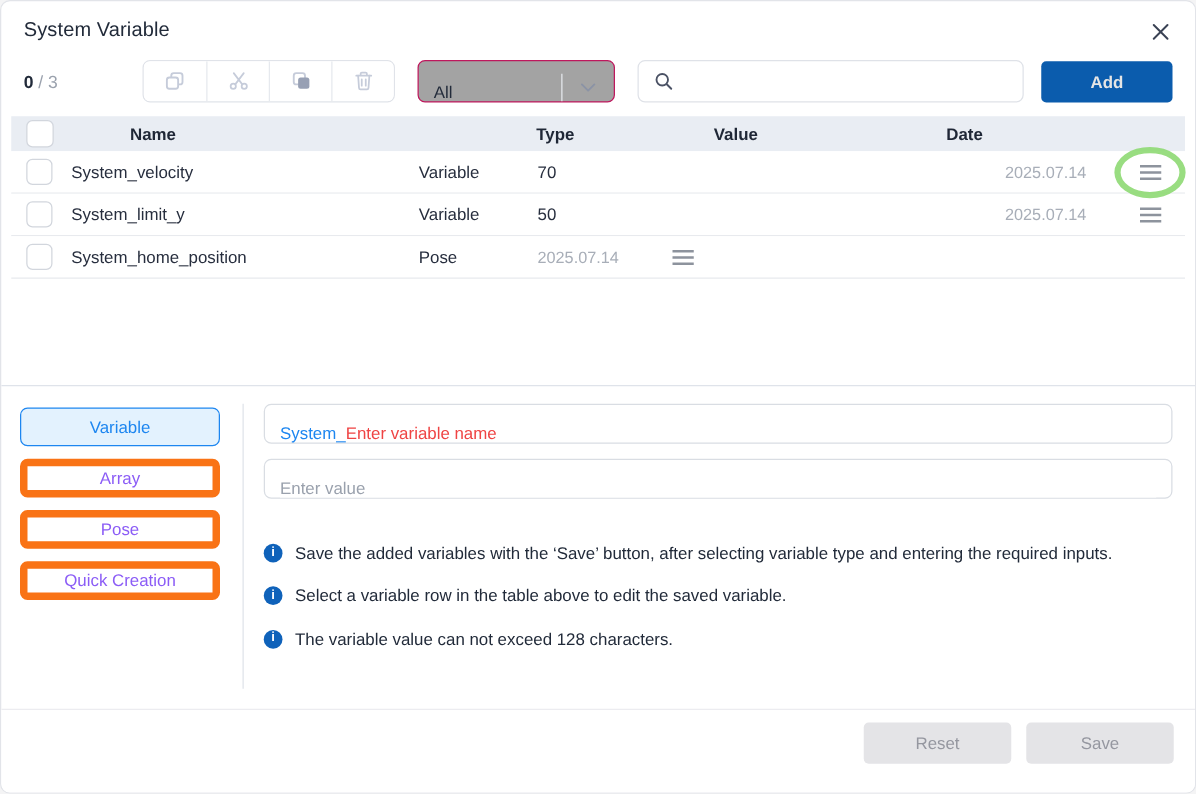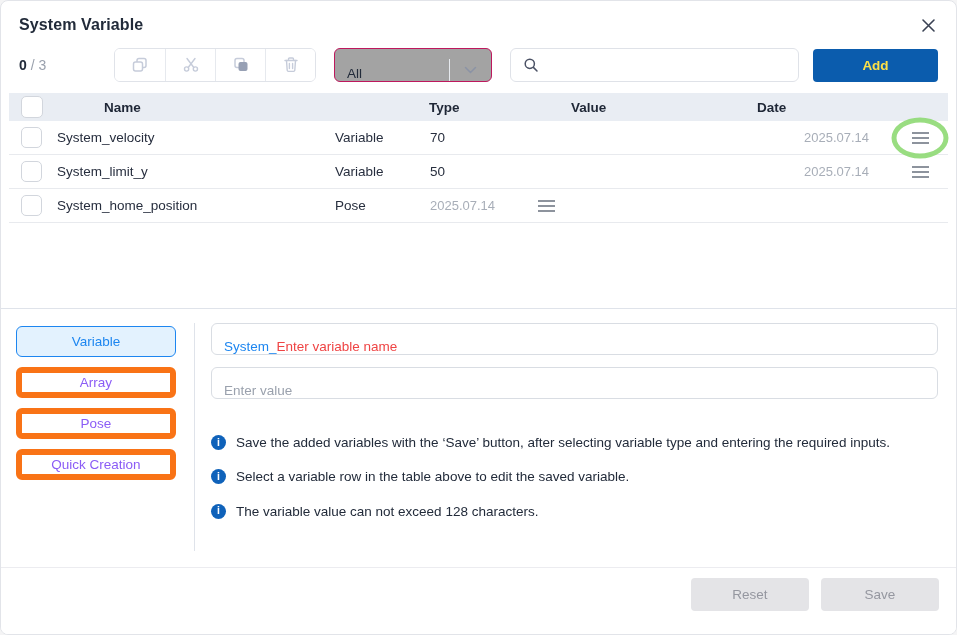--- a/index.html
+++ b/index.html
@@ -4,36 +4,36 @@
 <style>
   * { box-sizing: border-box; margin: 0; padding: 0; }
   html,body { background:#f4f4f5; }
   body { font-family:"Liberation Sans", sans-serif; color:#272e3e; }
   .dialog {
     position:relative; width:957px; height:635px; background:#fff;
     border:1px solid #e2e4e9; border-radius:8px; overflow:hidden;
   }
   
   .dlg-header { display:flex; justify-content:space-between; align-items:flex-start; padding:15px 20px 0 18px; }
-  .dlg-title { font-size:16px; font-weight:700; color:#222b3a; letter-spacing:.1px; }
+  .dlg-title { font-size:16px; font-weight:400; color:#222b3a; letter-spacing:.1px; }
   .close-btn { cursor:pointer; margin-top:2px; line-height:0; }
   
   .toolbar { display:flex; align-items:center; margin-top:14px; padding:0 18px; height:34px; }
   .counter { width:95px; font-size:14px; color:#9aa1ad; }
   .counter .sel { font-weight:700; color:#222b3a; }
   .icon-group { display:flex; border:1px solid #e0e3e9; border-radius:6px; overflow:hidden; height:34px; }
   .icon-btn { width:50px; height:32px; display:flex; align-items:center; justify-content:center; background:#fff; border:none; cursor:pointer; }
   .icon-btn + .icon-btn { border-left:1px solid #e6e9ee; }
   .dropdown { display:flex; align-items:flex-end; height:34px; width:158px; border:1px solid #be185d; border-radius:6px; margin-left:18px; background:#a3a3a3; cursor:pointer; }
   .dropdown .dd-value { flex:1; padding-left:12px; font-size:13.5px; color:#222b3a; }
   .dropdown .dd-caret { width:42px; height:22px; border-left:1px solid #e6e9ee; display:flex; align-items:center; justify-content:center; }
   .searchbox { flex:1; display:flex; align-items:center; height:34px; border:1px solid #dfe2e8; border-radius:6px; margin-left:18px; padding:0 12px; background:#fff; }
   .searchbox input { border:none; outline:none; flex:1; margin-left:9px; font-size:13.5px; font-family:"Liberation Sans",sans-serif; color:#272e3e; }
   .searchbox input::placeholder { color:#9aa1ad; }
-  .add-btn { width:125px; height:33px; margin-left:14px; background:#0b5cad; color:#fde047; border:none; border-radius:4px; font-size:13.5px; font-weight:700; font-family:"Liberation Sans",sans-serif; cursor:pointer; }
+  .add-btn { width:105px; height:33px; margin-left:14px; background:#0b5cad; color:#e5e5e5; border:none; border-radius:4px; font-size:13.5px; font-weight:700; font-family:"Liberation Sans",sans-serif; cursor:pointer; }
   
   .table { margin-top:11px; }
   .t-row { display:flex; align-items:center; margin:0 8px; }
   .t-head { height:28px; background:#e9edf3; font-weight:700; font-size:13.5px; color:#1f2736;gap:47px; }
   .t-body-row { height:34px; border-bottom:1px solid #e8eaee; font-size:13.5px; color:#272e3e; cursor:pointer; background:#fff; }
   .col-check { width:48px; padding-left:12px; display:flex; align-items:center; }
   .col-name { width:278px; }
   .col-type { width:95px; }
   .col-value { flex:1; }
   .col-date { width:88px; color:#a8aeb8; font-size:13px; }

